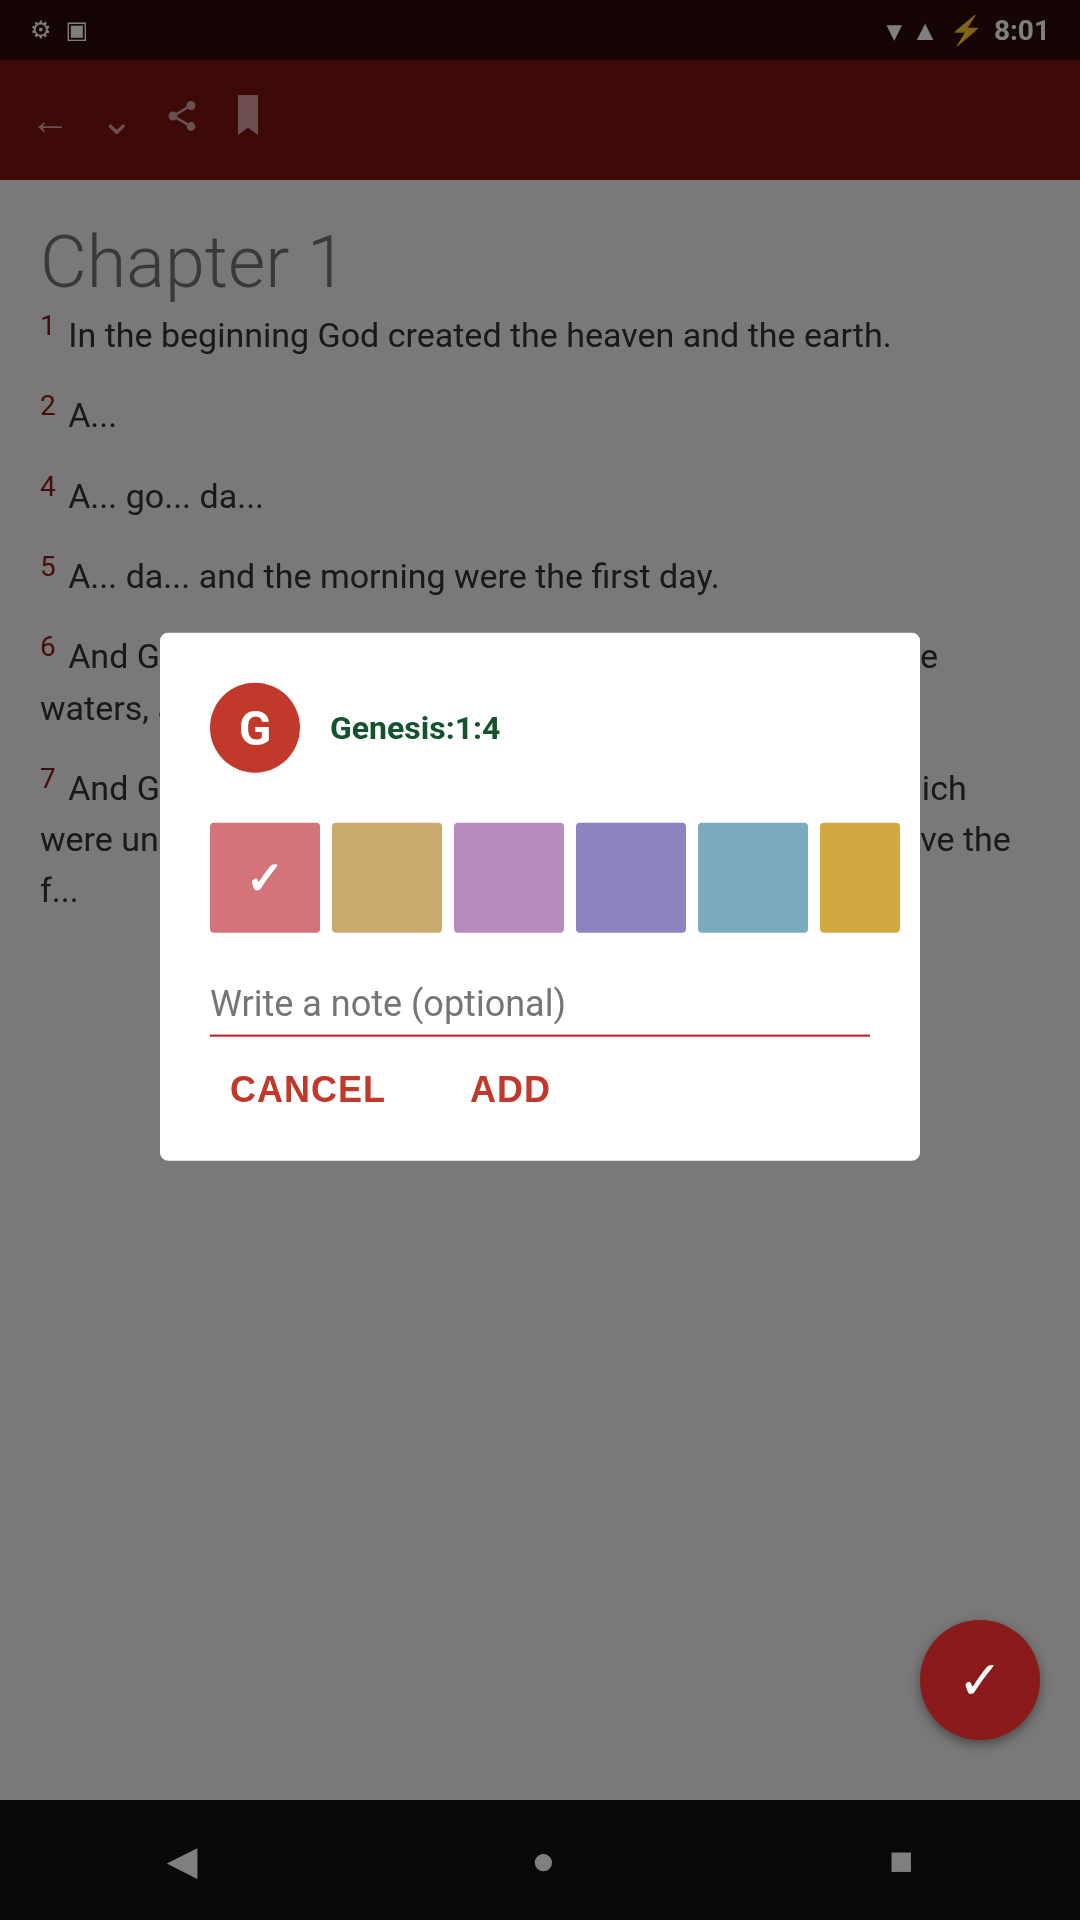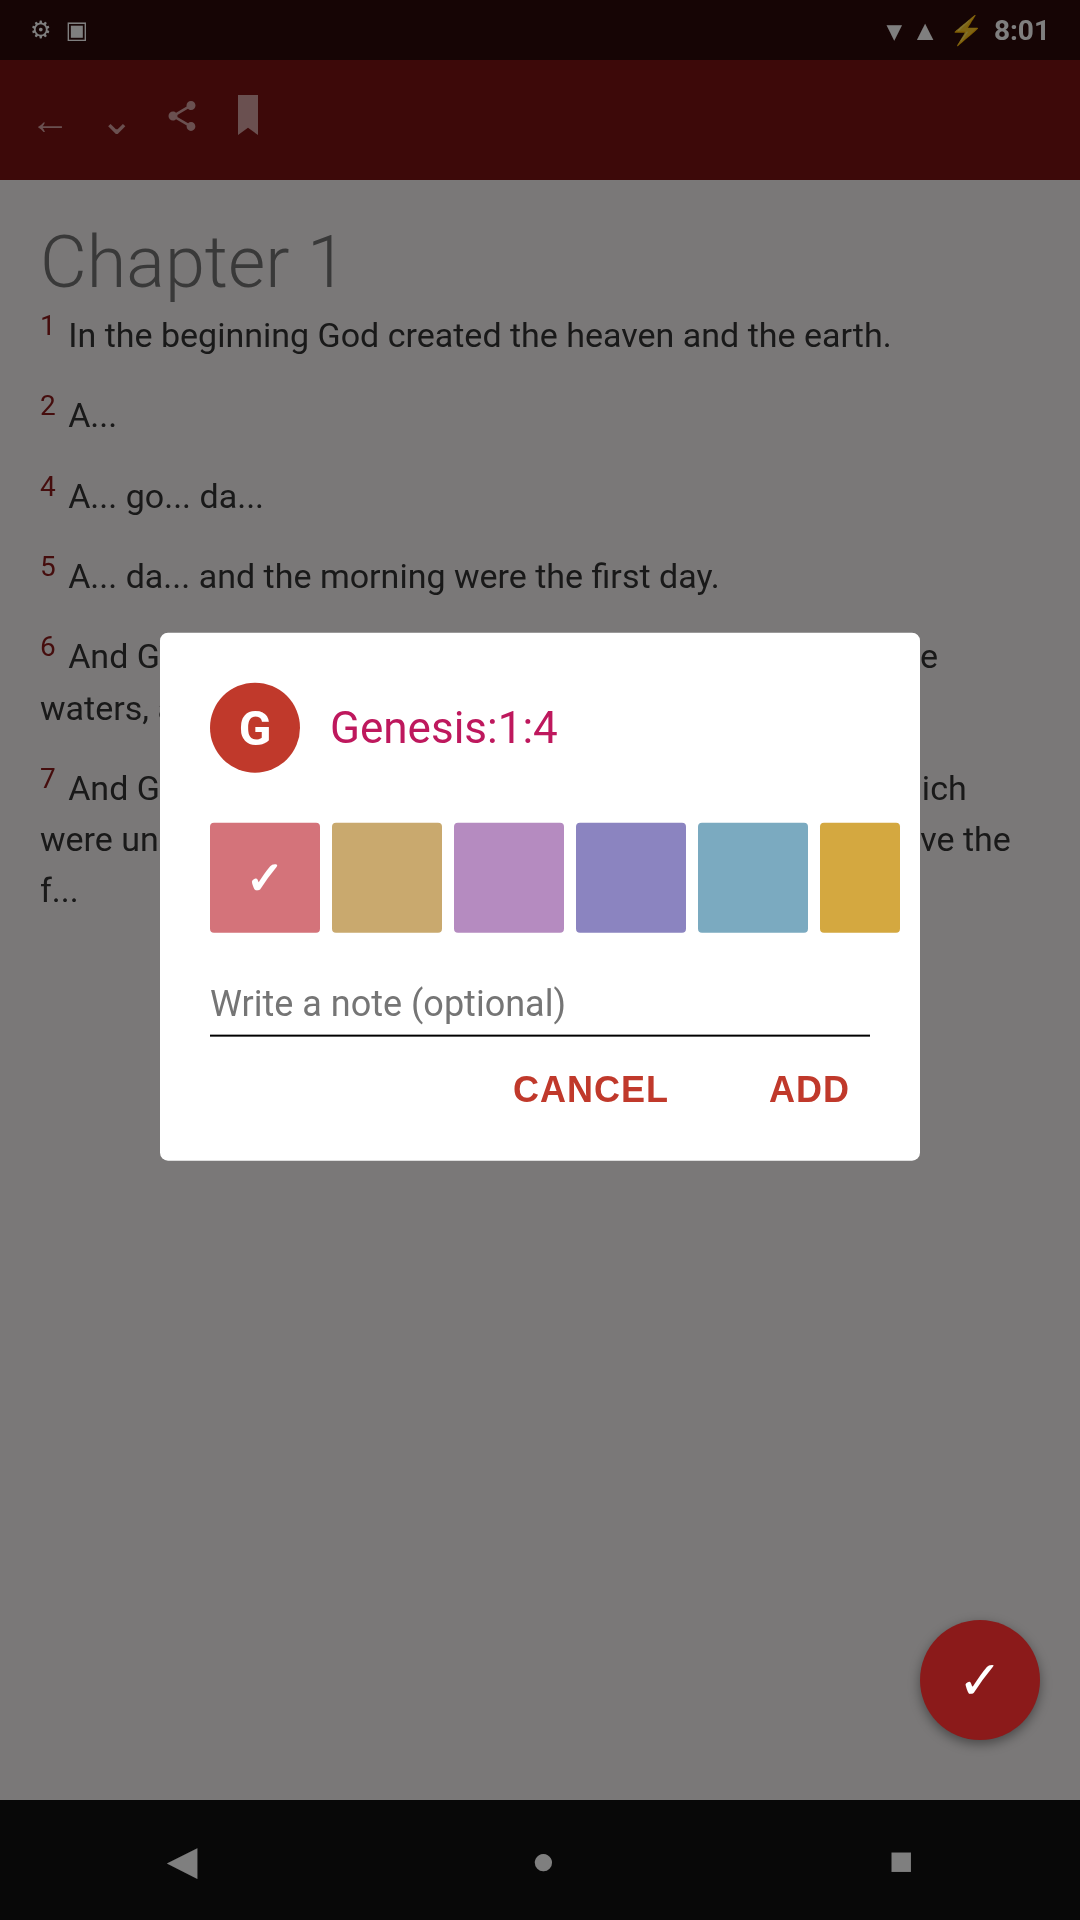--- a/index.html
+++ b/index.html
@@ -130,23 +130,23 @@
       background: #c0392b;
       display: flex;
       align-items: center;
       justify-content: center;
       color: white;
       font-size: 48px;
       font-weight: bold;
       flex-shrink: 0;
     }
     .dialog-title {
-      font-size: 44px;
-      font-weight: normal;
-      color: #be185d;
+      font-size: 32px;
+      font-weight: bold;
+      color: #14532d;
     }
 
     
     .color-swatches {
       display: flex;
       gap: 12px;
       margin-bottom: 50px;
     }
     .swatch {
       width: 110px;
@@ -165,38 +165,37 @@
       font-size: 46px;
       font-weight: bold;
     }
     .swatch:last-child {
       width: 80px;
     }
 
     
     .note-input-wrapper {
       margin-bottom: 22px;
-      border-bottom: 2px solid #000000;
+      border-bottom: 2px solid #b91c1c;
       padding-bottom: 10px;
     }
     .note-input {
       width: 100%;
       border: none;
       outline: none;
       font-size: 36px;
       color: #999;
       background: transparent;
       font-family: inherit;
     }
 
     
     .dialog-actions {
       display: flex;
-      justify-content: flex-end;
-      gap: 60px;
+      gap: 44px;
     }
     .dialog-btn {
       font-size: 36px;
       font-weight: bold;
       color: #c0392b;
       background: none;
       border: none;
       cursor: pointer;
       letter-spacing: 1px;
       padding: 10px 20px;

